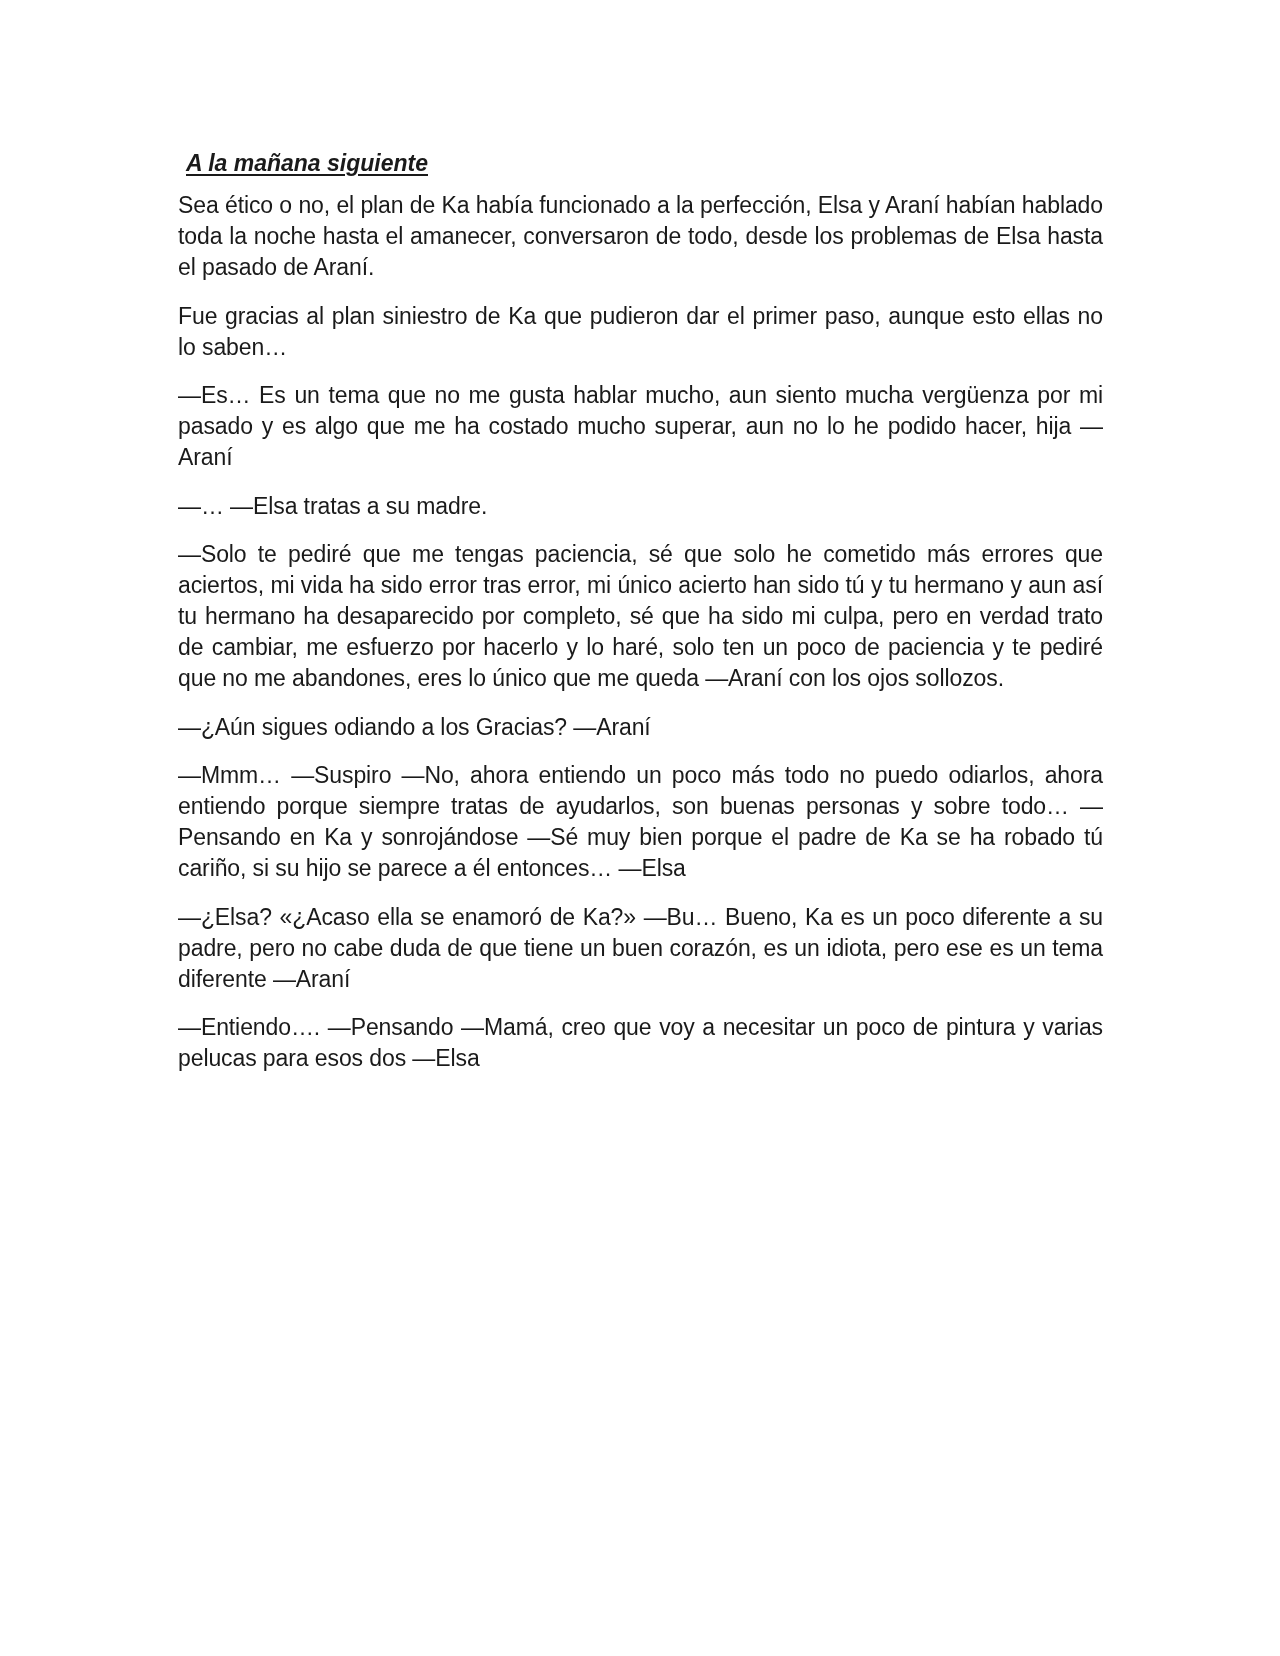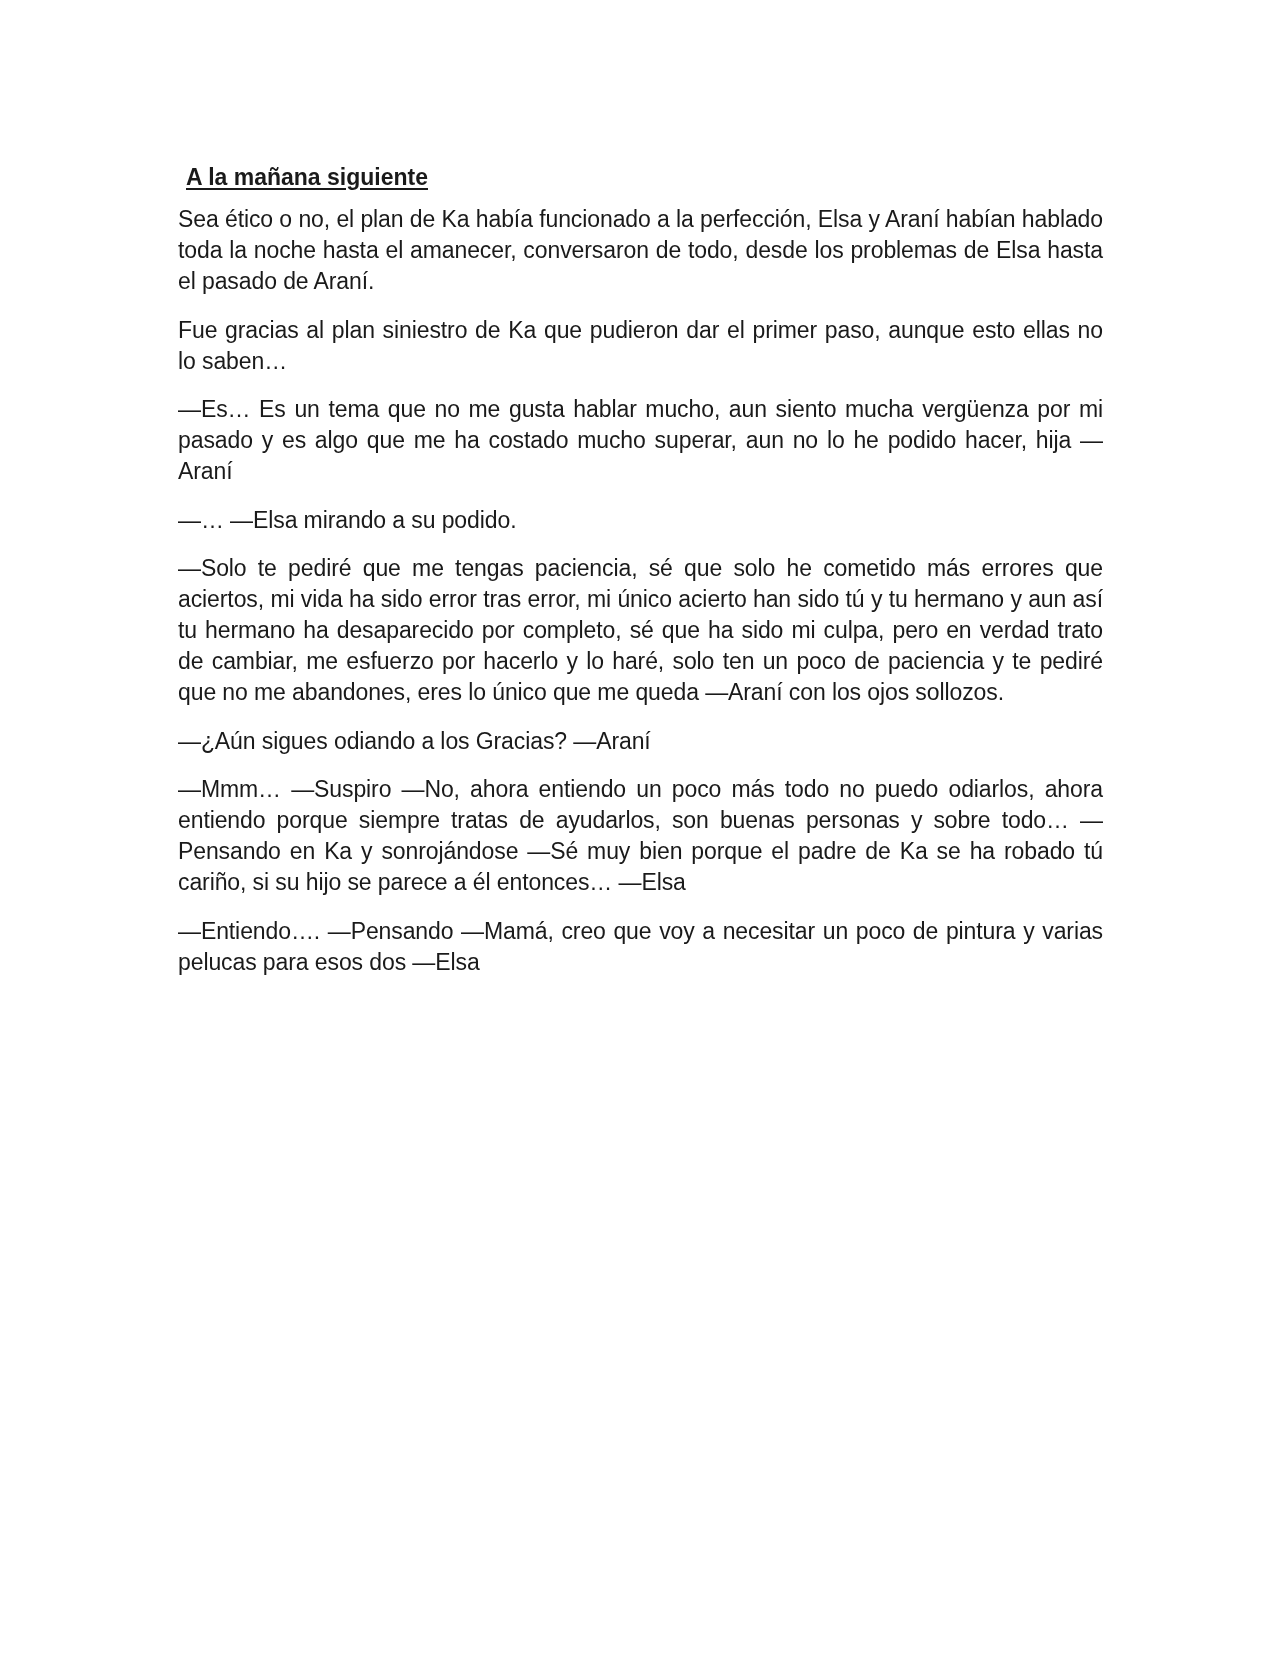--- a/index.html
+++ b/index.html
@@ -6,23 +6,24 @@
   body { width: 1280px; height: 1656px; position: relative; overflow: hidden; }
   .page {
     position: absolute;
     left: 178px;
     top: 146px;
     width: 925px;
     color: #1a1a1a;
     font-family: "Liberation Sans", sans-serif;
   }
   .heading {
-    margin: 14px 0 10px 8px;
+    margin: 0 0 10px 8px;
     font-size: 23px;
     font-weight: bold;
+    font-style: italic;
     text-decoration: underline;
     text-underline-offset: 3px;
     line-height: 34px;
   }
   .para {
     margin: 0 0 17.5px 0;
     font-size: 23px;
     line-height: 31px;
     text-align: justify;
     letter-spacing: -0.1px;
@@ -31,18 +32,19 @@
 </style>
 </head>
 <body>
 
 <div class="page">
   <h1 class="heading">A la mañana siguiente</h1>
 
   <p class="para italic">Sea ético o no, el plan de Ka había funcionado a la perfección, Elsa y Araní habían hablado toda la noche hasta el amanecer, conversaron de todo, desde los problemas de Elsa hasta el pasado de Araní.</p>
   <p class="para italic">Fue gracias al plan siniestro de Ka que pudieron dar el primer paso, aunque esto ellas no lo saben…</p>
   <p class="para">—Es… Es un tema que no me gusta hablar mucho, aun siento mucha vergüenza por mi pasado y es algo que me ha costado mucho superar, aun no lo he podido hacer, hija —Araní</p>
-  <p class="para">—… —Elsa mirando a su podido.</p>
+  <p class="para">—… —Elsa tratas a su madre.</p>
   <p class="para">—Solo te pediré que me tengas paciencia, sé que solo he cometido más errores que aciertos, mi vida ha sido error tras error, mi único acierto han sido tú y tu hermano y aun así tu hermano ha desaparecido por completo, sé que ha sido mi culpa, pero en verdad trato de cambiar, me esfuerzo por hacerlo y lo haré, solo ten un poco de paciencia y te pediré que no me abandones, eres lo único que me queda —Araní con los ojos sollozos.</p>
   <p class="para">—¿Aún sigues odiando a los Gracias? —Araní</p>
   <p class="para">—Mmm… —Suspiro —No, ahora entiendo un poco más todo no puedo odiarlos, ahora entiendo porque siempre tratas de ayudarlos, son buenas personas y sobre todo… —Pensando en Ka y sonrojándose —Sé muy bien porque el padre de Ka se ha robado tú cariño, si su hijo se parece a él entonces… —Elsa</p>
+  <p class="para">—¿Elsa? «¿Acaso ella se enamoró de Ka?» —Bu… Bueno, Ka es un poco diferente a su padre, pero no cabe duda de que tiene un buen corazón, es un idiota, pero ese es un tema diferente —Araní</p>
   <p class="para">—Entiendo…. —Pensando —Mamá, creo que voy a necesitar un poco de pintura y varias pelucas para esos dos —Elsa</p>
 </div>
 
 </body></html>

